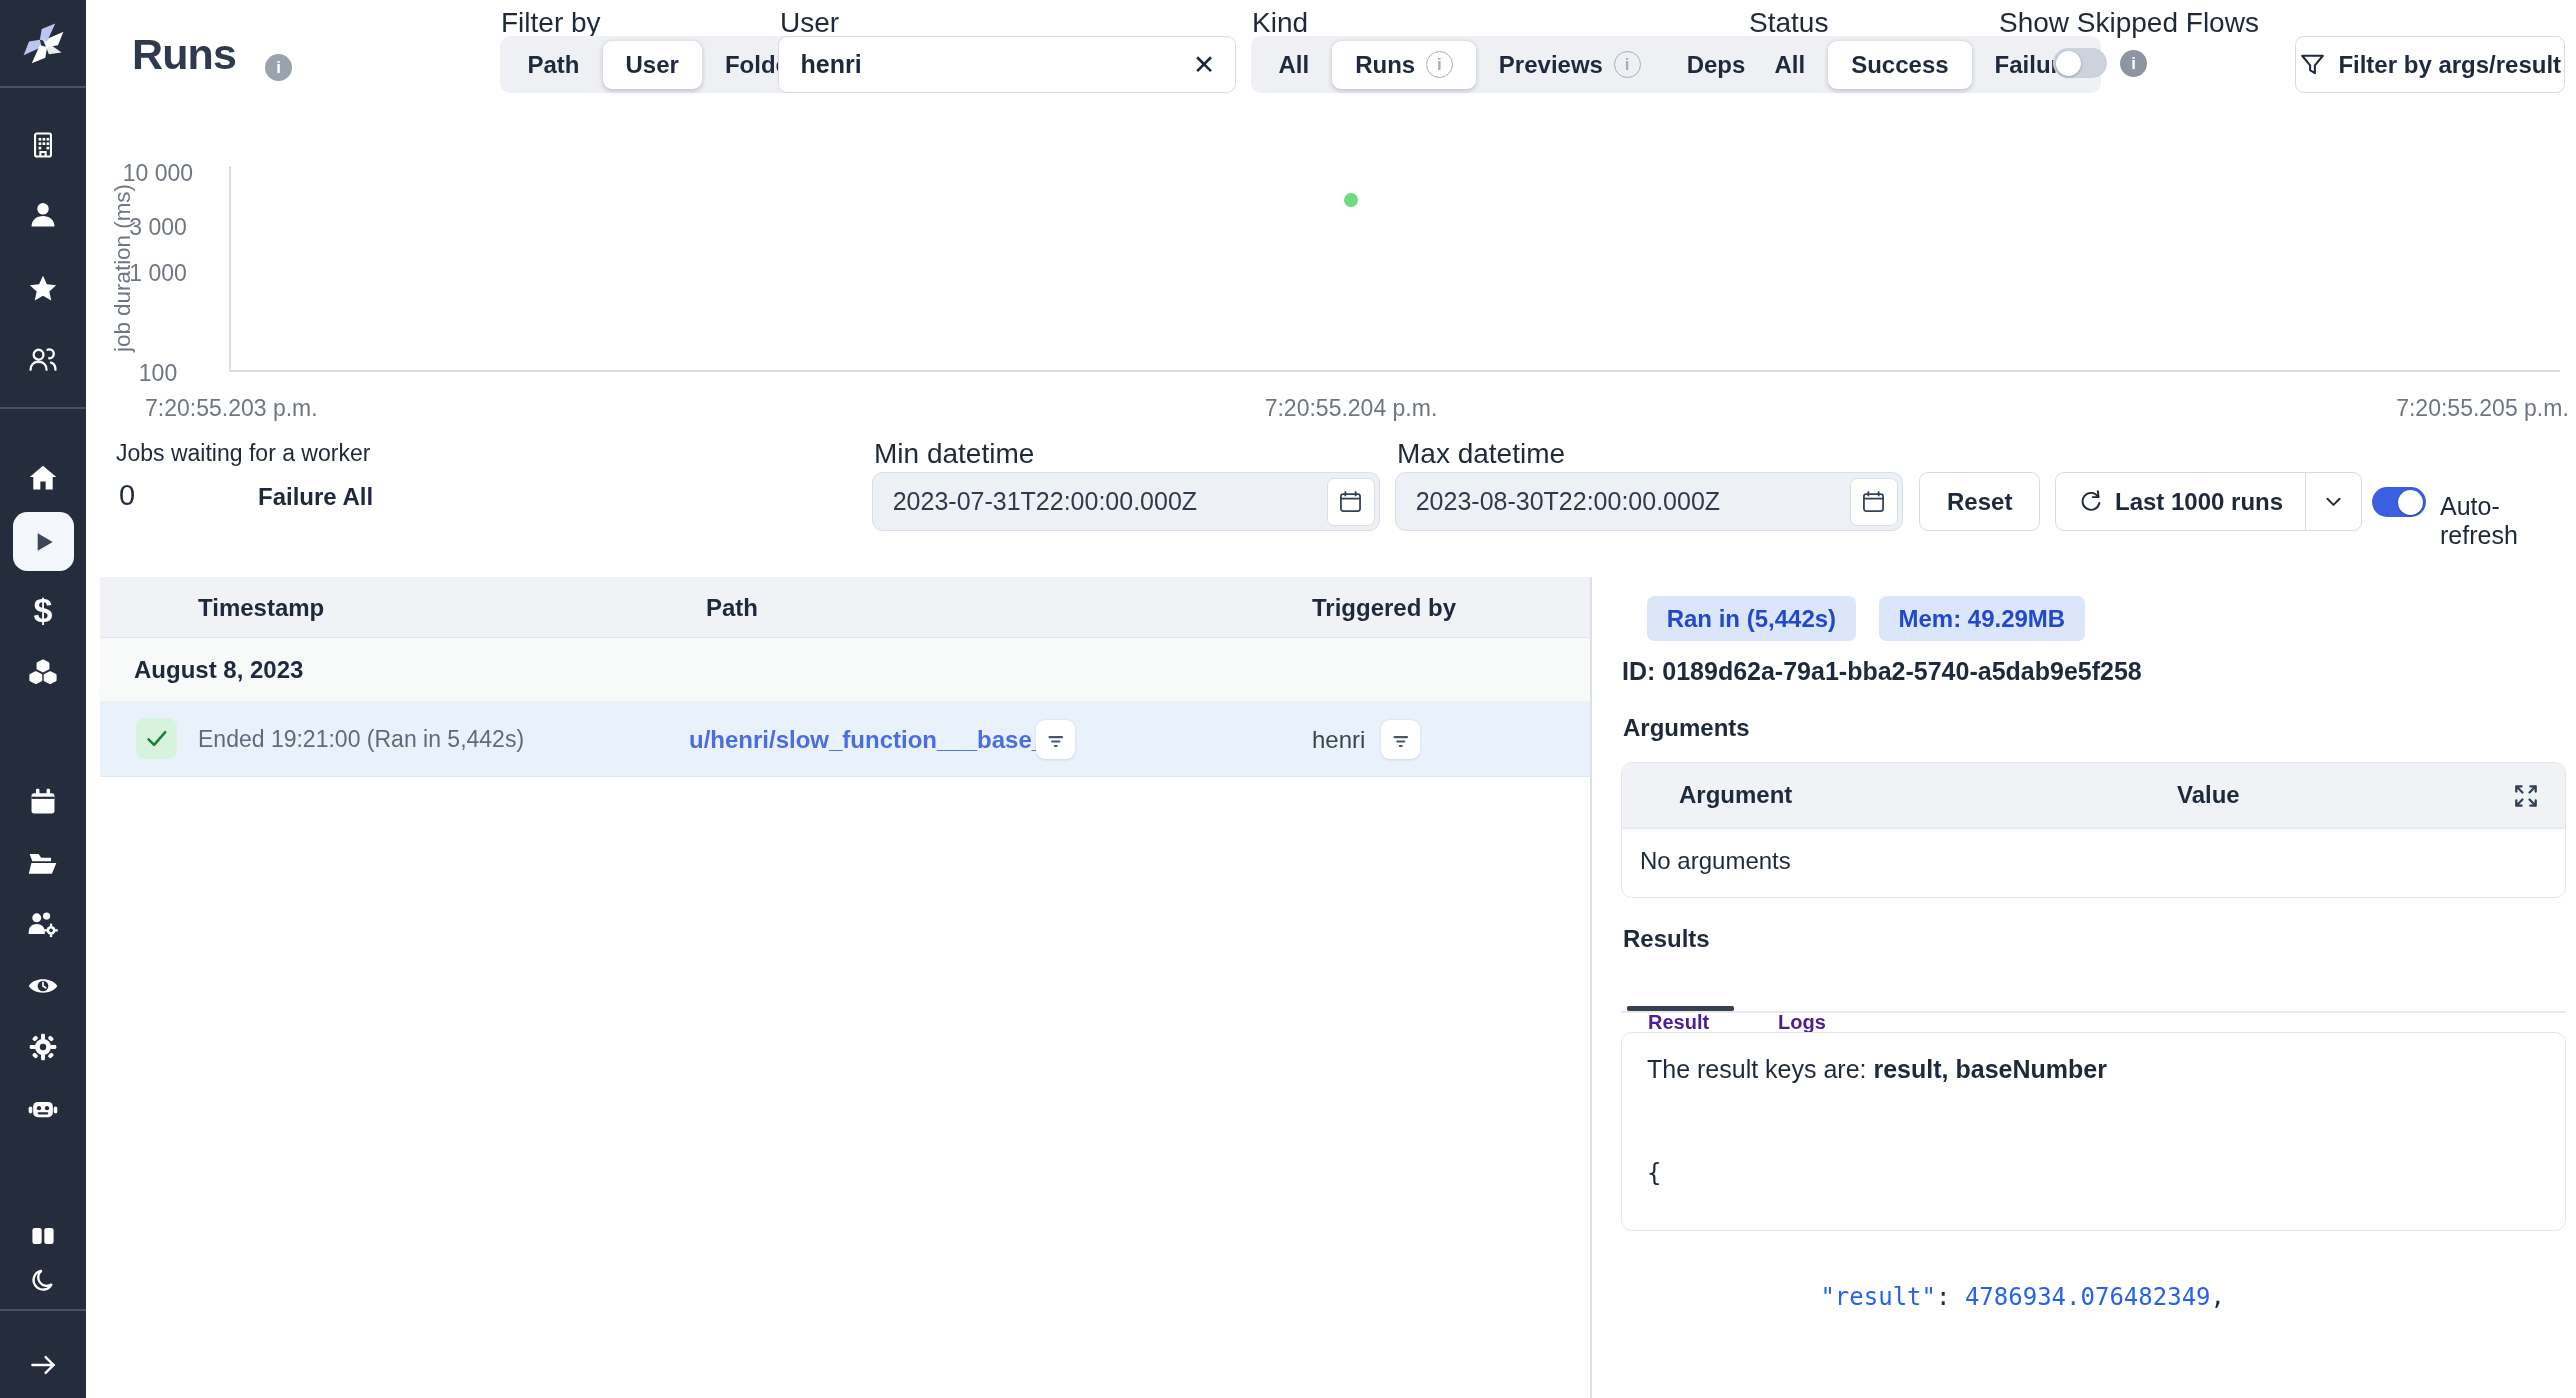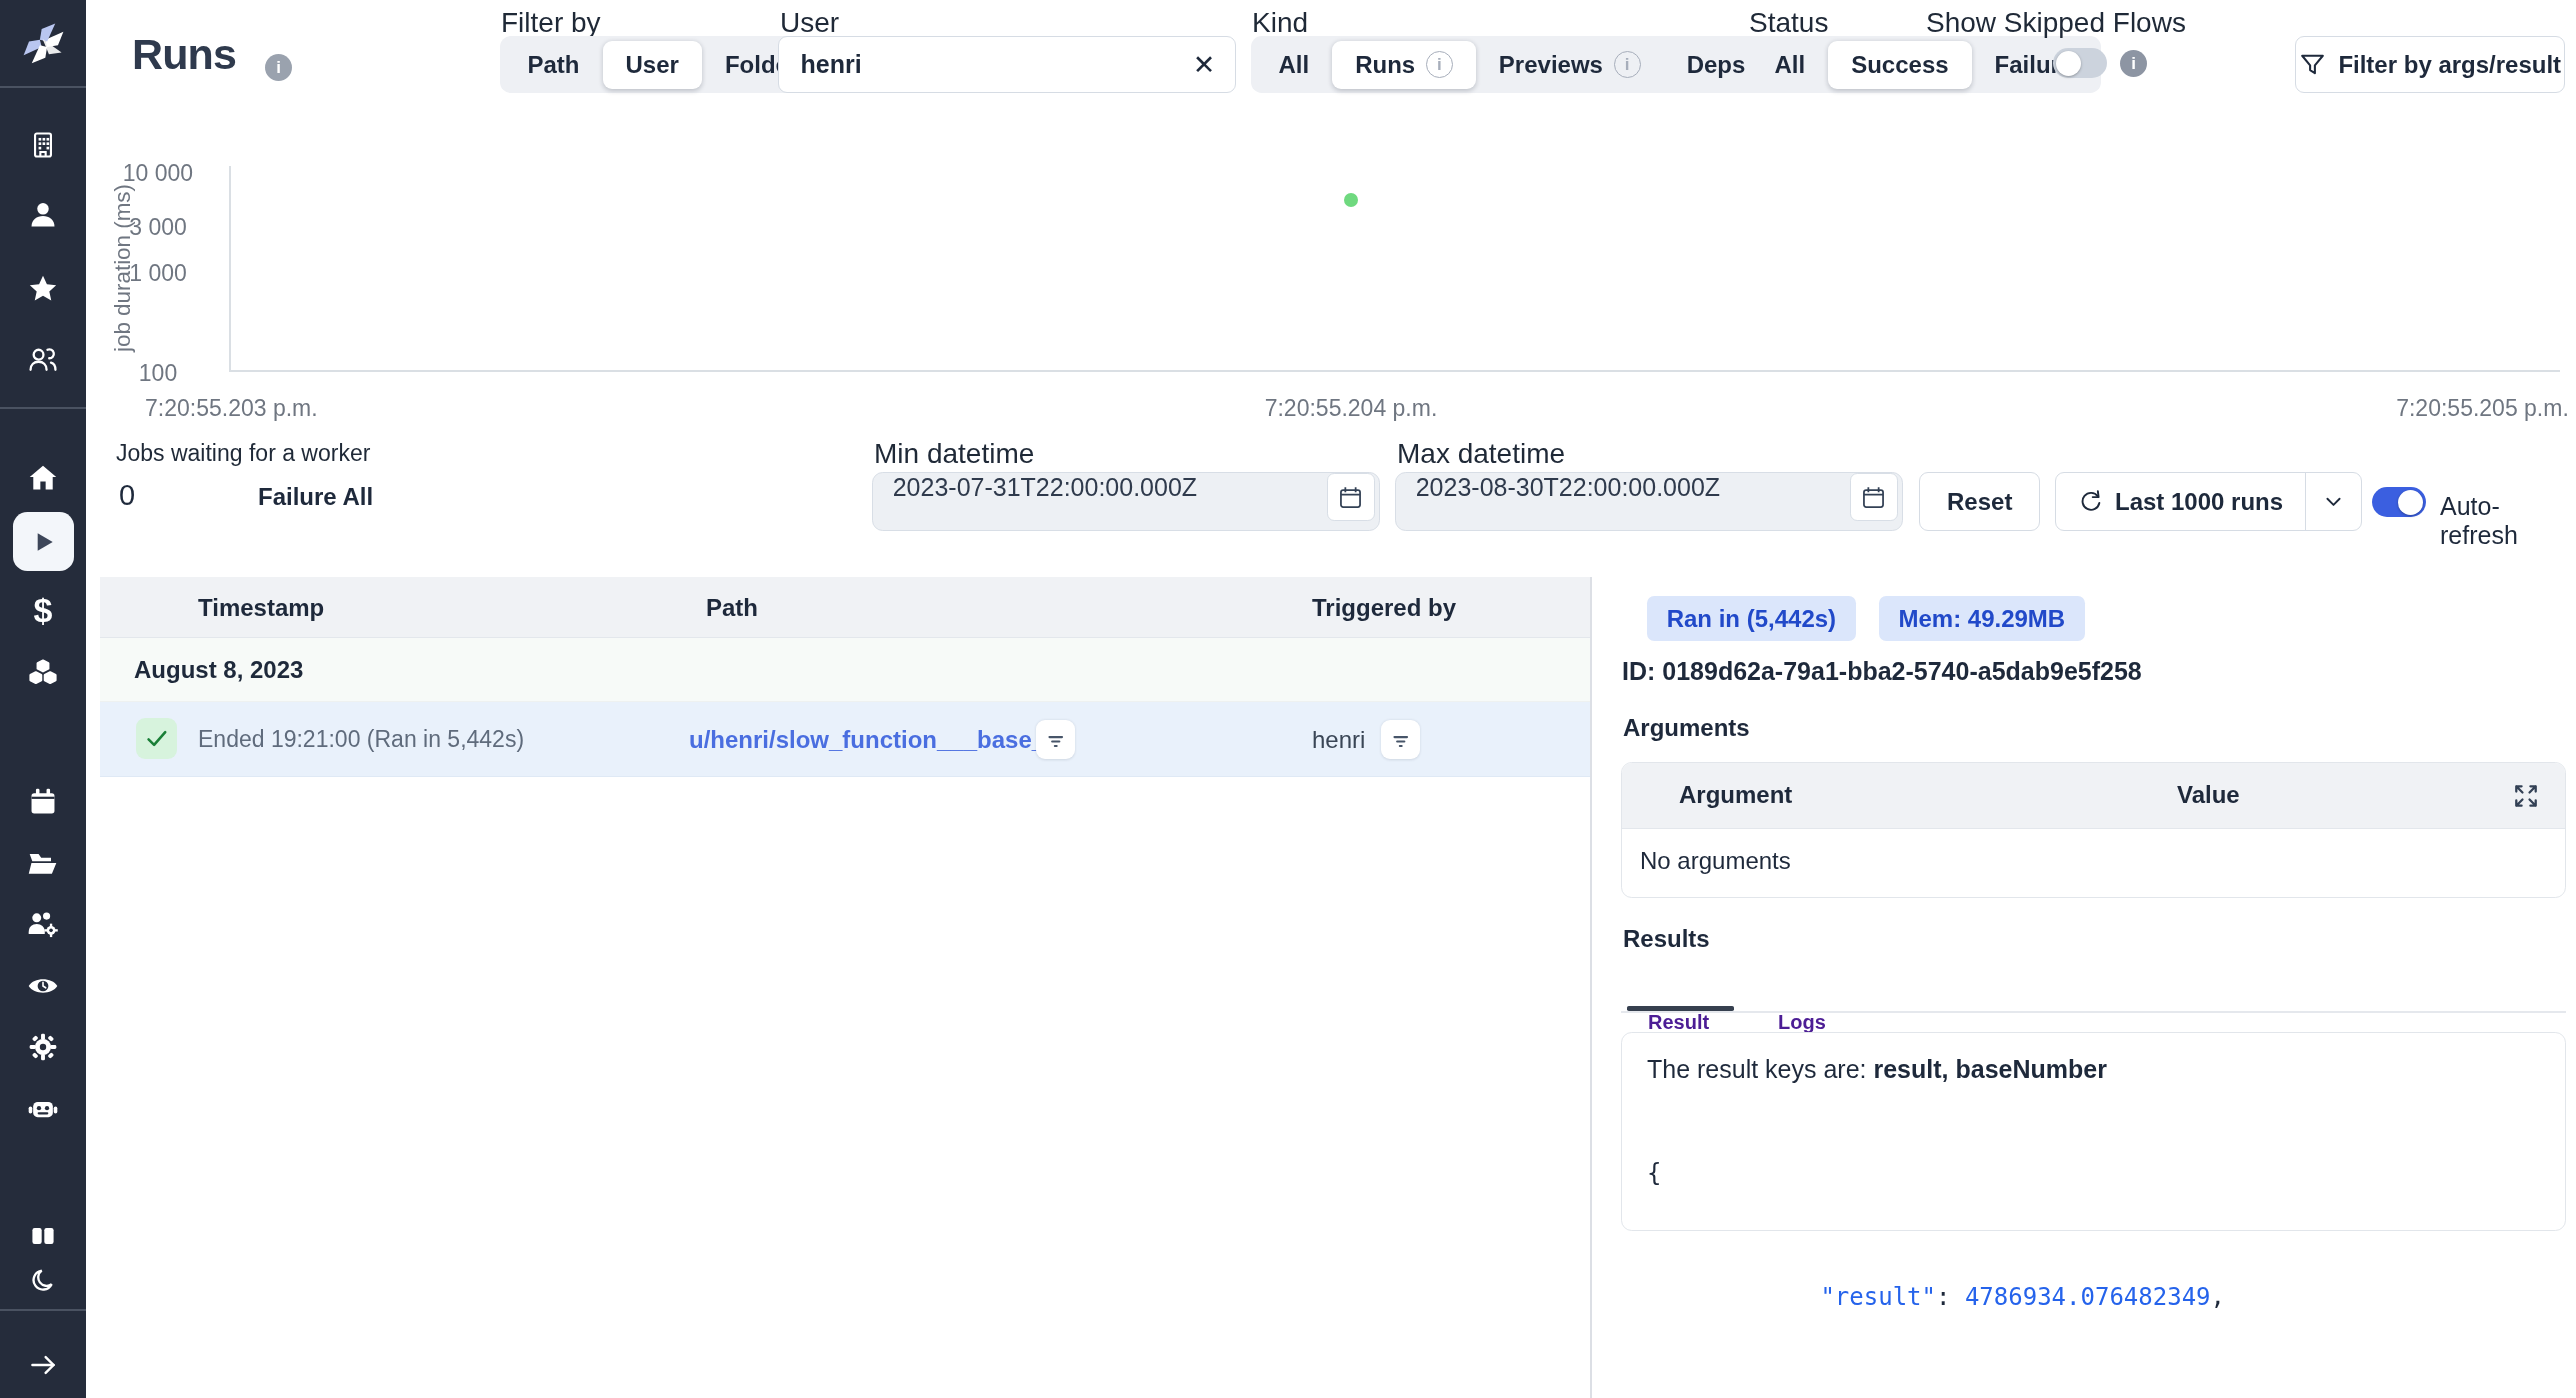--- a/index.html
+++ b/index.html
@@ -34,21 +34,21 @@
   .btn{background:#fff;border:1.8px solid #d6dce4;border-radius:9px;font-size:24px;font-weight:600;color:#1e293b;display:flex;align-items:center;justify-content:center;box-sizing:border-box;}
 
   
   .ylab{position:absolute;left:123px;top:268px;transform:translate(-50%,-50%) rotate(-90deg);font-size:22.4px;color:#6f7681;white-space:nowrap;}
   .ytick{position:absolute;left:98px;width:120px;text-align:center;font-size:23px;color:#6f7681;}
   .xtick{position:absolute;top:395px;font-size:23px;color:#6f7681;white-space:nowrap;}
   .axis{position:absolute;background:#dadfe4;}
   .dot{position:absolute;width:14.3px;height:14.3px;border-radius:50%;}
 
   
-  .dt-input{position:absolute;top:472px;width:508px;height:59px;background:#edf0f4;border:1.8px solid #d8dee6;border-radius:10.7px;box-sizing:border-box;display:flex;align-items:flex-start;}
+  .dt-input{position:absolute;top:472px;width:508px;height:59px;background:#edf0f4;border:1.8px solid #d8dee6;border-radius:10.7px;box-sizing:border-box;display:flex;align-items:center;}
   .dt-input .val{font-size:25px;color:#2f3a4c;margin-left:19.7px;flex:1;}
   .cal-btn{width:48px;height:48px;background:#fff;border:1.8px solid #d8dee6;border-radius:7.2px;margin-right:4.5px;display:flex;align-items:center;justify-content:center;box-sizing:border-box;}
 
   
   .t-head{position:absolute;left:100px;top:577px;width:1490px;height:61px;background:#f0f2f5;border-bottom:1.8px solid #e3e7ec;box-sizing:border-box;}
   .t-col{position:absolute;top:0;height:61px;line-height:61px;font-size:24px;font-weight:700;color:#1e293b;}
   .t-group{position:absolute;left:100px;top:638px;width:1490px;height:64px;background:#f7faf8;border-bottom:1.8px solid #eef1f0;box-sizing:border-box;font-size:24px;font-weight:700;line-height:64px;}
   .t-row{position:absolute;left:100px;top:702px;width:1490px;height:75px;background:#e9f1fb;border-bottom:1.8px solid #dfe9f5;box-sizing:border-box;}
   .check-badge{position:absolute;left:36px;top:16px;width:41px;height:41px;background:#d7f3dd;border-radius:9px;display:flex;align-items:center;justify-content:center;}
   .mini-filter{position:absolute;top:18px;width:39px;height:39px;background:#fff;border-radius:9px;box-shadow:0 0.9px 2.7px rgba(15,23,42,.12);display:flex;align-items:center;justify-content:center;}
@@ -269,21 +269,21 @@
     </div>
   </div>
 
   <div class="flabel" style="left:1749px;">Status</div>
   <div class="seg" style="left:1747px;">
     <div class="opt">All</div>
     <div class="opt sel">Success</div>
     <div class="opt">Failure</div>
   </div>
 
-  <div class="flabel" style="left:1926px;text-align:right;">Show Skipped Flows</div>
+  <div class="flabel" style="left:1999px;text-align:right;">Show Skipped Flows</div>
   <div class="toggle off" style="left:2053px;top:48px;">
       <div class="knob"></div>
     </div>
   <div class="info-filled abs" style="left:2120px;top:50px;">i</div>
 
   <div class="btn abs" style="left:2295px;top:36px;width:270px;height:57px;gap:12.5px;">
     <svg width="27" height="27" viewBox="0 0 34 34" fill="none" stroke="#1e293b" stroke-width="2.6" stroke-linejoin="round">
       <path d="M4 6 h26 l-10 12 v10 l-6 -4 v-6 z"></path>
     </svg>
     <span>Filter by args/result</span>

